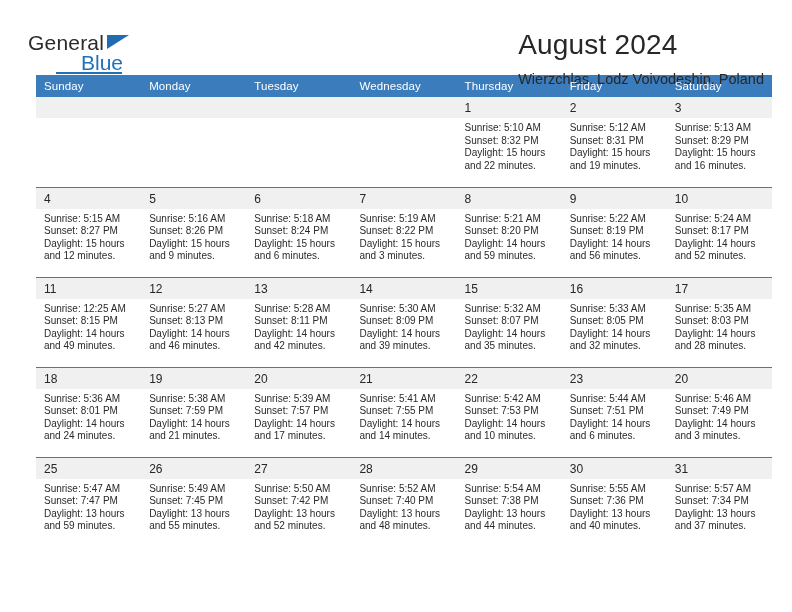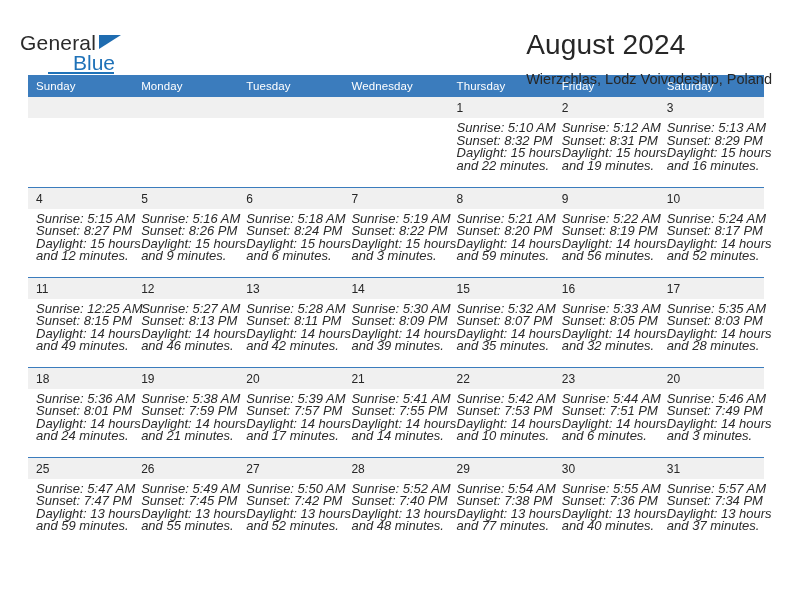--- a/index.html
+++ b/index.html
@@ -7,21 +7,21 @@
     width: 792px;
     height: 612px;
     background: #ffffff;
     font-family: "Liberation Sans", sans-serif;
     color: #222222;
   }
   .page {
     position: relative;
     width: 792px;
     height: 612px;
-    padding: 0 20px;
+    padding: 0 28px;
   }
 
   
   .header {
     display: flex;
     justify-content: space-between;
     align-items: flex-start;
     padding-top: 28px;
     height: 75px;
   }
@@ -105,24 +105,23 @@
     background: #f0f0f0;
     font-size: 12px;
     color: #262626;
     padding: 4px 0 3px 8px;
     height: 21px;
     line-height: 14px;
   }
   .daynum.empty { color: transparent; }
   .lines {
     padding: 4px 6px 0 8px;
-    font-size: 13px;
+    font-size: 10px;
     line-height: 12.6px;
     color: #2a2a2a;
-    font-style: italic;
   }
   .lines div { white-space: nowrap; }
   .cell-empty .lines { visibility: hidden; }
 </style>
 </head>
 <body>
 
 <div class="page">
 
   <div class="header">
@@ -447,21 +446,21 @@
               <div>Daylight: 13 hours</div>
               <div>and 48 minutes.</div>
             </div>
           </td>
           <td>
             <div class="daynum">29</div>
             <div class="lines">
               <div>Sunrise: 5:54 AM</div>
               <div>Sunset: 7:38 PM</div>
               <div>Daylight: 13 hours</div>
-              <div>and 77 minutes.</div>
+              <div>and 44 minutes.</div>
             </div>
           </td>
           <td>
             <div class="daynum">30</div>
             <div class="lines">
               <div>Sunrise: 5:55 AM</div>
               <div>Sunset: 7:36 PM</div>
               <div>Daylight: 13 hours</div>
               <div>and 40 minutes.</div>
             </div>

